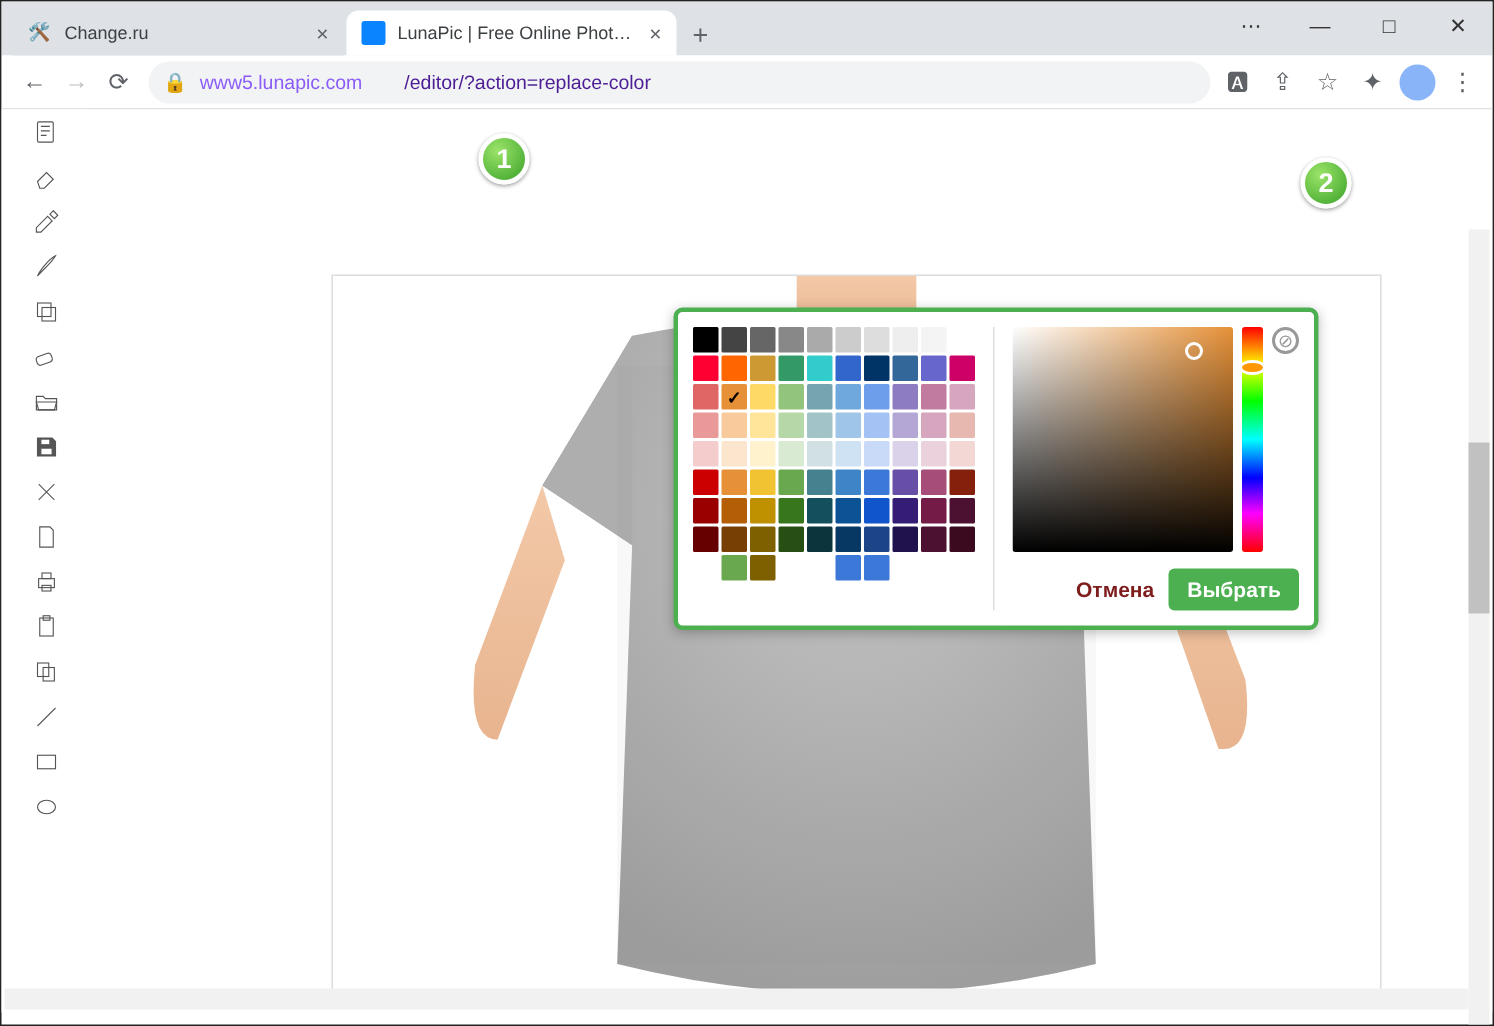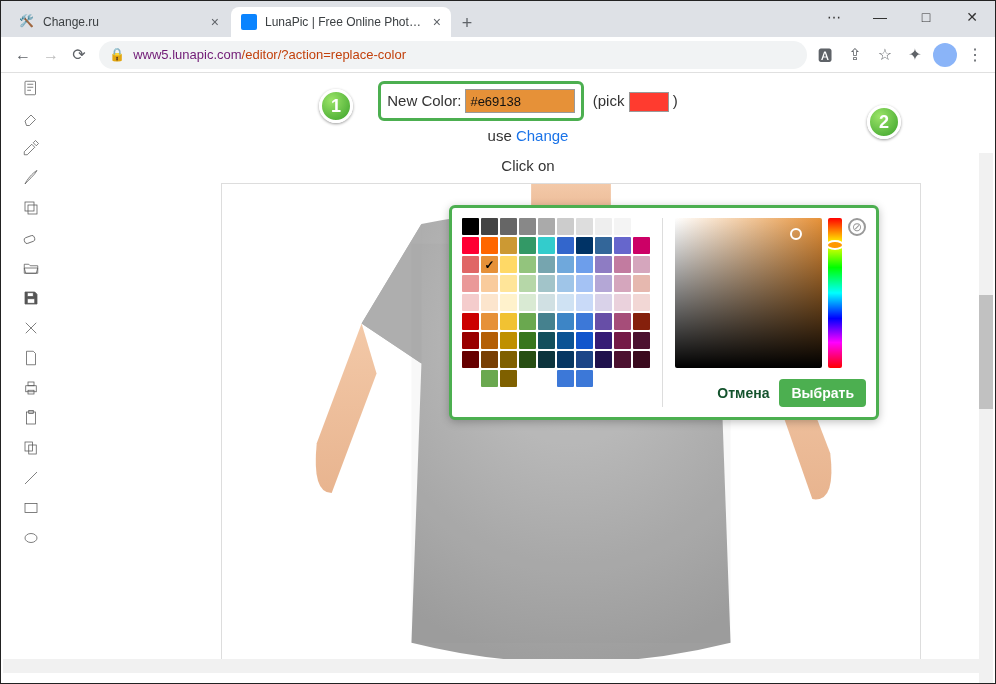--- a/index.html
+++ b/index.html
@@ -13,22 +13,22 @@
   .tab-icon { width: 16px; height: 16px; margin-right: 8px; flex-shrink:0;}
   .tab-title { white-space: nowrap; overflow: hidden; text-overflow: ellipsis; flex:1;}
   .tab-close { margin-left: 10px; color: #5f6368; font-size: 14px;}
   .new-tab { width: 28px; height: 28px; display:flex; align-items:center; justify-content:center; color:#5f6368; font-size:18px;}
   
   .addr-bar { height: 36px; background: #fff; display: flex; align-items: center; padding: 0 8px; border-bottom:1px solid #e0e0e0;}
   .nav-btn { width: 28px; height: 28px; display: flex; align-items:center; justify-content:center; color:#5f6368; border-radius:50%;}
   .nav-btn.disabled { color:#bdbdbd;}
   .url-box { flex: 1; height: 28px; background: #f1f3f4; border-radius: 14px; display: flex; align-items: center; padding: 0 10px; margin: 0 6px; font-size: 13px; color: #5f6368;}
   .url-box .lock { margin-right: 8px; }
-  .url-text { color:#701a75;}
-  .url-path { color:#c2410c;}
+  .url-text { color:#8b5cf6;}
+  .url-path { color:#4c1d95;margin-left:28px;}
   .ext-icons { display:flex; gap:6px; align-items:center;}
   .ext-icn { width:24px; height:24px; display:flex; align-items:center; justify-content:center; color:#5f6368;}
   .avatar-icn { width:24px; height:24px; border-radius:50%; background:#8ab4f8;}
   
   
   .page { position: relative; height: 602px; background: #fff; display:flex;}
   .sidebar { width: 60px; background: #fff; padding-top: 4px; display:flex; flex-direction:column; align-items:center; gap:8px;}
   .tool { width: 22px; height: 22px; color:#555; display:flex; align-items:center; justify-content:center;}
   .tool svg { width:18px; height:18px; stroke:#555; fill:none;}
   
@@ -51,21 +51,21 @@
   .sw.sel::after{content:"✓"; position:absolute; inset:0; display:flex; align-items:center; justify-content:center; font-size:12px; color:#000; font-weight:bold;}
   .divider { width:1px; background:#ddd; margin:0 12px;}
   .grad-area { flex:1; display:flex; flex-direction:column;}
   .grad-row { display:flex; gap:6px; flex:1;}
   .sv-box { flex:1; height:150px; background:linear-gradient(to top, #000, rgba(0,0,0,0)), linear-gradient(to right, #fff, #e69138); position:relative; border-radius:2px;}
   .sv-handle { position:absolute; width:12px; height:12px; border:2px solid #fff; border-radius:50%; top:10px; right:20px;}
   .hue-bar { width:14px; height:150px; background:linear-gradient(to bottom, #ff0000, #ffff00 17%, #00ff00 33%, #00ffff 50%, #0000ff 67%, #ff00ff 83%, #ff0000); border-radius:2px; position:relative;}
   .hue-handle{position:absolute; left:-2px; top:22px; width:18px; height:10px; border:2px solid #fff; border-radius:50%; background:#ff9800;}
   .clear-btn { width:18px; height:18px; border:2px solid #999; border-radius:50%; color:#999; display:flex; align-items:center; justify-content:center; font-size:12px; align-self:flex-start;}
   .picker-btns { display:flex; justify-content:flex-end; gap:10px; margin-top:10px; align-items:center;}
-  .btn-cancel { font-size:14px; color:#14532d; font-weight:bold;}
+  .btn-cancel { font-size:14px; color:#7f1d1d; font-weight:bold;}
   .btn-choose { background:#4caf50; color:#fff; font-size:14px; font-weight:bold; padding:6px 12px; border-radius:4px;}
   
   
   .canvas-area { position:absolute; top:110px; left:160px; width:700px; height:480px; border:1px solid #ddd; background:#f5f5f5; overflow:hidden;}
   .tshirt-wrap{position:absolute; inset:0;}
   .tshirt-wrap svg{width:100%;height:100%;}
   
   
   .vscroll { position:absolute; right:2px; top:80px; width:14px; height:598px; background:#f1f1f1;}
   .vthumb { position:absolute; right:2px; top:222px; width:14px; height:114px; background:#c1c1c1;}
@@ -201,33 +201,20 @@
         </svg>
       </div>
     <div class="tool">
         <svg viewBox="0 0 24 24">
           <ellipse cx="12" cy="12" rx="8" ry="6"></ellipse>
         </svg>
       </div>
   </div>
 
   <div class="main">
-    <div class="main-text">
-      <span class="hex-row">
-        <span class="hex-label">New Color:</span>
-        <input class="hex-input" value="#e69138" style="">
-      </span>
-      &nbsp;<span>(pick</span>
-      <span class="pick-swatch"></span>
-      <span>)</span>
-      <br>
-      <span>use </span><a href="#">Change</a>
-      <br>
-      <span>Click on</span>
-    </div>
 
     <div class="canvas-area">
       <div class="tshirt-wrap">
         <svg viewBox="0 0 700 480" preserveAspectRatio="xMidYMin slice">
           <defs>
             <radialGradient id="g1" cx="50%" cy="30%" r="70%">
               <stop offset="0%" stop-color="#c8c8c8"></stop>
               <stop offset="100%" stop-color="#9e9e9e"></stop>
             </radialGradient>
             <linearGradient id="skin" x1="0" y1="0" x2="0" y2="1">

